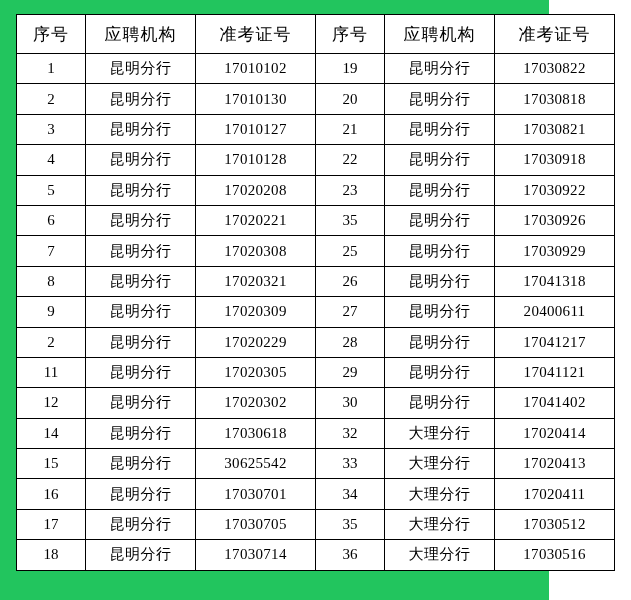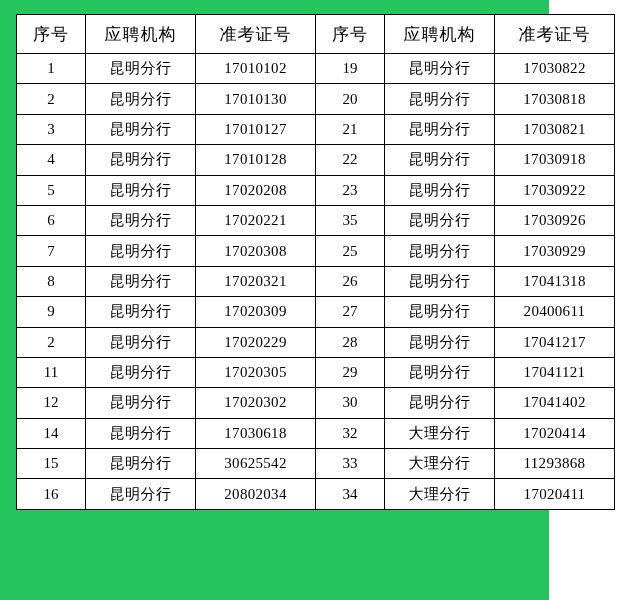--- a/index.html
+++ b/index.html
@@ -188,25 +188,41 @@
           <td class="num">32</td>
           <td class="org">大理分行</td>
           <td class="ticket">17020414</td>
         </tr>
         <tr>
           <td class="num">15</td>
           <td class="org">昆明分行</td>
           <td class="ticket">30625542</td>
           <td class="num">33</td>
           <td class="org">大理分行</td>
-          <td class="ticket">11293868</td>
+          <td class="ticket">17020413</td>
         </tr>
         <tr>
           <td class="num">16</td>
           <td class="org">昆明分行</td>
-          <td class="ticket">20802034</td>
+          <td class="ticket">17030701</td>
           <td class="num">34</td>
           <td class="org">大理分行</td>
           <td class="ticket">17020411</td>
+        </tr>
+        <tr>
+          <td class="num">17</td>
+          <td class="org">昆明分行</td>
+          <td class="ticket">17030705</td>
+          <td class="num">35</td>
+          <td class="org">大理分行</td>
+          <td class="ticket">17030512</td>
+        </tr>
+        <tr>
+          <td class="num">18</td>
+          <td class="org">昆明分行</td>
+          <td class="ticket">17030714</td>
+          <td class="num">36</td>
+          <td class="org">大理分行</td>
+          <td class="ticket">17030516</td>
         </tr>
       </tbody>
   </table>
 </div>
 
 </body></html>

